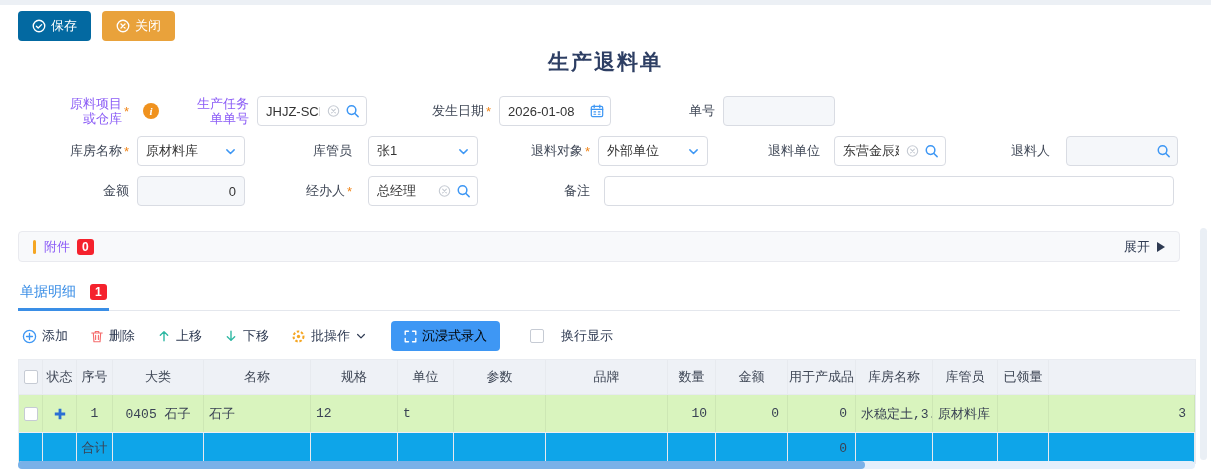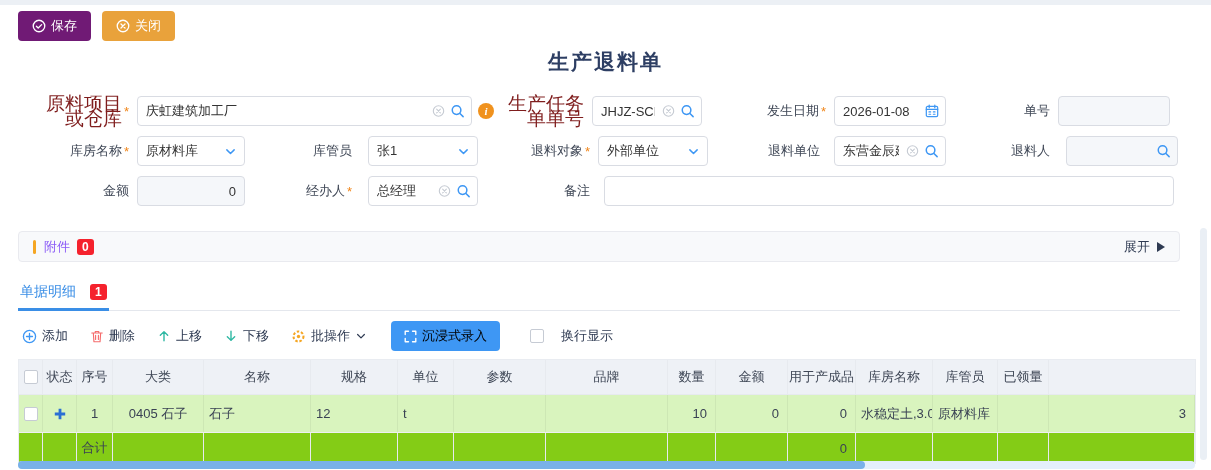--- a/index.html
+++ b/index.html
@@ -5,31 +5,31 @@
   * { margin:0; padding:0; box-sizing:border-box; }
   html,body { width:1211px; height:470px; overflow:hidden; background:#fff;
     font-family:"Liberation Sans","DejaVu Sans",sans-serif; }
   .topstrip { height:5px; background:#ECF0F5; }
 
   
   .top-toolbar { display:flex; gap:11px; padding:6px 0 0 18px; }
   .btn { height:30px; padding:0 14px; border:none; border-radius:4px; color:#fff;
     font-size:13px; display:inline-flex; align-items:center; gap:5px; cursor:pointer;
     font-family:inherit; }
-  .btn-blue { background:#701a75; }
+  .btn-blue { background:#0369a1; }
   .btn-orange { background:#E9A23B; }
 
   .page-title { text-align:center; margin-top:7px; font-size:21px; font-weight:700; color:#2D3E63; letter-spacing:2px; }
 
   
   .form { margin-top:20px; }
   .form-row { display:flex; align-items:center; height:30px; margin:0 0 10px 15px; }
   .lbl { display:flex; align-items:center; justify-content:flex-end; padding-right:8px;
     font-size:13px; color:#3F4756; height:30px; }
-  .two-line { text-align:right; line-height:15px; font-size:19px; color:#7f1d1d; }
+  .two-line { text-align:right; line-height:15px; font-size:13px; color:#8b5cf6; }
   .star { color:#F08519; margin-left:2px; font-size:13px; }
   .fld { position:relative; height:30px; }
   .ipt { width:100%; height:30px; border:1px solid #D9DCE3; border-radius:4px; font-size:13px;
     color:#333; padding:0 8px; outline:none; background:#fff; font-family:inherit; }
   .ipt.icons2 { padding-right:46px; }
   .ipt.icons1 { padding-right:28px; }
   .ipt.dis { background:#F5F7FA; }
   .tr { text-align:right; }
   .ico-abs { position:absolute; top:50%; transform:translateY(-50%); display:inline-flex; }
   .ico-clear { right:27px; }
@@ -71,28 +71,28 @@
   .btn-immersive { height:30px; background:#3E97F4; color:#000000; border:none; border-radius:4px;
     font-size:13px; padding:0 13px; display:inline-flex; align-items:center; gap:5px; cursor:pointer;
     margin-left:2px; font-family:inherit; }
   .cbx { width:14px; height:14px; border:1px solid #C6CBD4; border-radius:2px; background:#fff;
     display:inline-block; cursor:pointer; }
   .wrap-check { display:inline-flex; align-items:center; gap:17px; margin-left:8px; font-size:13px; color:#2E3A52; }
 
   
   .gtable { margin:0 15px 0 18px; border:1px solid #E9ECF1; border-bottom:none; overflow:hidden; }
   .trow { display:grid;
-    grid-template-columns:24px 34px 36px 91px 107px 87px 56px 92px 122px 48px 72px 68px 77px 65px 51px minmax(140px,1fr); }
+    grid-template-columns:24px 34px 36px 91px 107px 87px 56px 92px 122px 48px 72px 68px 77px 65px 51px minmax(140px,1fr);font-family:Liberation Mono, monospace; }
   .tc { display:flex; align-items:center; justify-content:center; font-size:13px; color:#3A4254;
     border-right:1px solid #E7EAEF; overflow:hidden; white-space:nowrap; }
   .thead { height:34px; background:#EEF1F6; }
   .thead .tc { color:#3F4756; }
   .drow { height:38px; background:#D9F4BE; border-top:1px solid #E7EAEF; }
   .drow .tc { border-right:1px solid rgba(0,0,0,0.05); }
-  .frow { height:32px; background:#84cc16; border-top:1px solid #EDEFF3; border-bottom:1px solid #EDEFF3; }
+  .frow { height:32px; background:#0ea5e9; border-top:1px solid #EDEFF3; border-bottom:1px solid #EDEFF3; }
   .tc.num { justify-content:flex-end; padding-right:8px; }
   .tc.left { justify-content:flex-start; padding-left:5px; }
 
   
   .hscroll { position:absolute; left:18px; right:16px; bottom:1px; height:8px; background:#E4EFFB; border-radius:4px; }
   .hscroll-thumb { position:absolute; left:0; top:0; height:8px; width:72%; background:#79B1E8; border-radius:4px; }
   .vscroll { position:absolute; right:4px; top:228px; bottom:10px; width:7px; background:#EAEFF5; border-radius:4px; }
 
   svg { display:block; }
 </style>
@@ -123,35 +123,20 @@
 </div>
 
 <div class="page-title">生产退料单</div>
 
 <div class="form">
 
   <div class="form-row">
     <div class="lbl w122">
       <span class="two-line"><span>原料项目</span><br><span>或仓库</span></span>
       <span class="star">*</span>
-    </div>
-    <div class="fld w335">
-      <input class="ipt icons2" value="庆虹建筑加工厂" style="">
-      <span class="ico-abs ico-clear">
-        <svg width="13" height="13" viewBox="0 0 14 14">
-            <circle cx="7" cy="7" r="5.6" fill="none" stroke="#C6CBD3" stroke-width="1.2"></circle>
-            <path d="M5 5l4 4M9 5l-4 4" stroke="#C6CBD3" stroke-width="1.2" stroke-linecap="round"></path>
-          </svg>
-      </span>
-      <span class="ico-abs ico-search">
-        <svg width="15" height="15" viewBox="0 0 16 16">
-            <circle cx="7" cy="7" r="4.6" fill="none" stroke="#3E97F4" stroke-width="1.6"></circle>
-            <path d="M10.6 10.6L14 14" stroke="#3E97F4" stroke-width="1.6" stroke-linecap="round"></path>
-          </svg>
-      </span>
     </div>
     <span class="info-dot">i</span>
     <div class="lbl w84 ml14">
       <span class="two-line"><span>生产任务</span><br><span>单单号</span></span>
     </div>
     <div class="fld w110">
       <input class="ipt icons2" value="JHJZ-SCRV" style="">
       <span class="ico-abs ico-clear">
         <svg width="13" height="13" viewBox="0 0 14 14">
             <circle cx="7" cy="7" r="5.6" fill="none" stroke="#C6CBD3" stroke-width="1.2"></circle>

